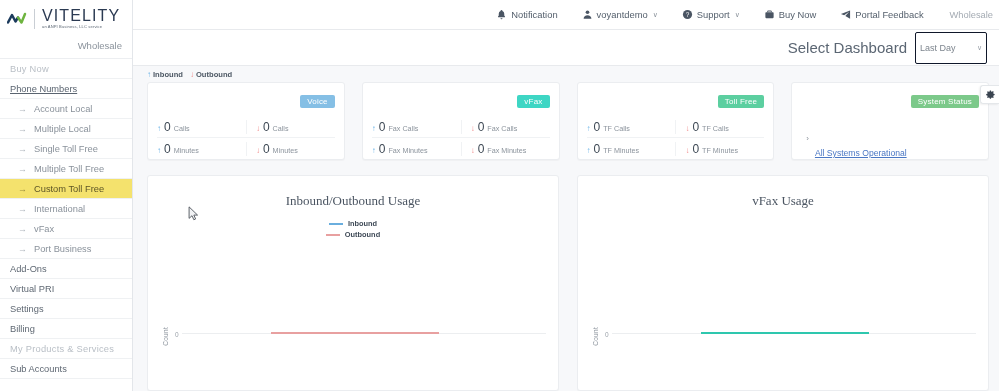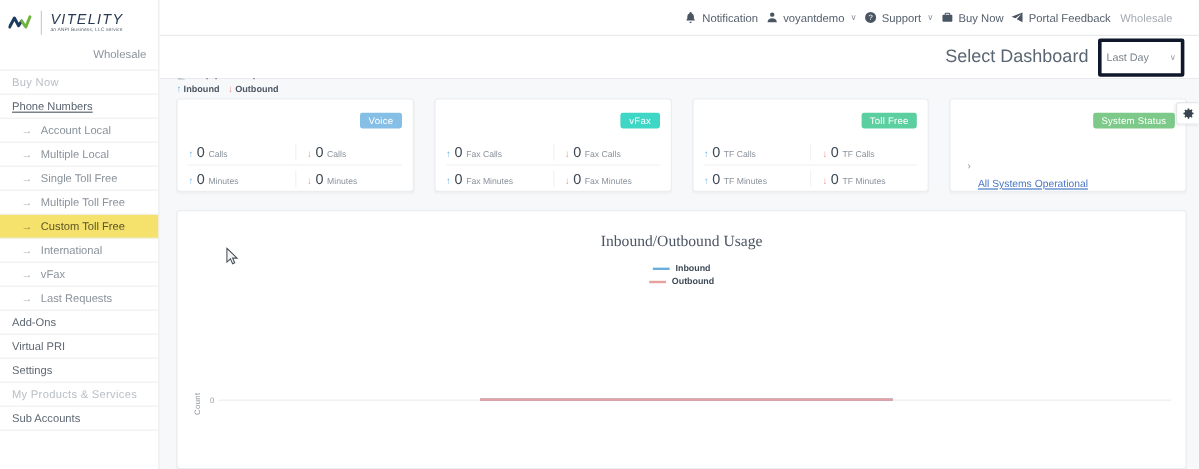--- a/index.html
+++ b/index.html
@@ -24,22 +24,22 @@
     height: 37px;
     display: flex; align-items: center;
     padding-left: 7px;
   }
   .logo-mark { width: 24px; height: 18px; flex: 0 0 24px; }
   .logo-divider {
     width: 1px; height: 20px; background: #c9ced4; margin: 0 7px 0 3px;
   }
   .logo-text { line-height: 1; }
   .logo-word {
-    font-size: 12px; letter-spacing: 1.1px;
-    color: #2b3a52; font-weight: 400; font-style: italic;
+    font-size: 16px; letter-spacing: 1.1px;
+    color: #2b3a52; font-weight: 400;
   }
   .logo-tag {
     font-size: 4.1px; letter-spacing: .12px;
     color: #5d6875; margin-top: 1.5px; white-space: nowrap;
   }
   .side-wholesale {
     text-align: right; padding: 0 10px 7px 0;
     font-size: 9.5px; color: #8b939c;
     border-bottom: 1px solid #eceef1;
     height: 22px; line-height: 17px;
@@ -68,21 +68,21 @@
     background: #f7f8fa;
     display: flex; flex-direction: column;
     overflow: hidden; position: relative;
   }
 
   
   .topnav {
     height: 30px; background: #ffffff;
     border-bottom: 1px solid #e8eaed;
     display: flex; align-items: center; justify-content: flex-end;
-    padding-right: 22px; gap: 6px;
+    padding-right: 6px; gap: 24px;
     flex: 0 0 30px;
   }
   .nav-item {
     display: flex; align-items: center; gap: 4px;
     font-size: 9.4px; color: #55606d; white-space: nowrap;
   }
   .nav-ico { width: 11px; height: 11px; display: block; flex: 0 0 11px; }
   .caret { font-size: 7px; color: #8a929b; margin-left: 1px; }
   .nav-wholesale { font-size: 9.3px; color: #a4abb3; margin-left: 2px; }
 
@@ -92,21 +92,21 @@
     border-bottom: 1px solid #e8eaed;
     height: 36px; flex: 0 0 36px;
     display: flex; align-items: center;
     padding: 0 12px 0 14px;
   }
   .dash-title { font-size: 13.5px; color: #55606d; font-weight: 400; margin-top: 45px; }
   .dash-right { margin-left: auto; display: flex; align-items: center; gap: 8px; }
   .sel-label { font-size: 15px; color: #5b6673; text-align: center; }
   .sel-box {
     width: 72px; height: 32px;
-    border: 3px solid #0f172a; border-radius: 2px;
+    border: 1px solid #0f172a; border-radius: 2px;
     background: #fff; display: flex; align-items: center;
     padding: 1px 4px; font-size: 9px; color: #7d858e;
   }
   .sel-caret { margin-left: auto; font-size: 7px; color: #9aa1a9; }
 
   
   .io-strip {
     height: 16px; flex: 0 0 16px;
     display: flex; align-items: center; gap: 7px;
     padding-left: 14px; font-size: 7.6px; font-weight: bold;
@@ -267,30 +267,33 @@
         <div class="side-item sub">
           <span class="arrow">→</span>
           <span>International</span>
         </div>
         <div class="side-item sub">
           <span class="arrow">→</span>
           <span>vFax</span>
         </div>
         <div class="side-item sub">
           <span class="arrow">→</span>
-          <span>Last Requests</span>
+          <span>Port Business</span>
         </div>
         <div class="side-item plain">
           <span>Add-Ons</span>
         </div>
         <div class="side-item plain">
           <span>Virtual PRI</span>
         </div>
         <div class="side-item plain">
           <span>Settings</span>
+        </div>
+        <div class="side-item plain">
+          <span>Billing</span>
         </div>
         <div class="side-item muted">
           <span>My Products &amp; Services</span>
         </div>
         <div class="side-item plain">
           <span>Sub Accounts</span>
         </div>
       </nav>
   </aside>
 
@@ -467,20 +470,29 @@
             </div>
           </div>
           <div class="plot">
             <div class="y-axis-label">Count</div>
             <div class="y-tick">0</div>
             <div class="axis-line"></div>
             <div class="series-line" style="background: rgb(106, 174, 222);"></div>
             <div class="series-line" style="background: rgb(232, 160, 160);"></div>
           </div>
         </div>
+        <div class="chart-card">
+          <div class="chart-title">vFax Usage</div>
+          <div class="plot">
+            <div class="y-axis-label">Count</div>
+            <div class="y-tick">0</div>
+            <div class="axis-line"></div>
+            <div class="series-line" style="background: rgb(46, 199, 174);"></div>
+          </div>
+        </div>
       </div>
 
     <svg class="cursor" style="left: 55px; top: 206px;" viewBox="0 0 12 17">
       <path d="M1 1 L1 14 L4.3 11 L6.4 15.6 L8.4 14.7 L6.4 10.3 L10.6 10.3 Z" fill="#f2f3f5" stroke="#4a5058" stroke-width="1"></path>
     </svg>
 
   </div>
 </div>
 
 </body></html>

